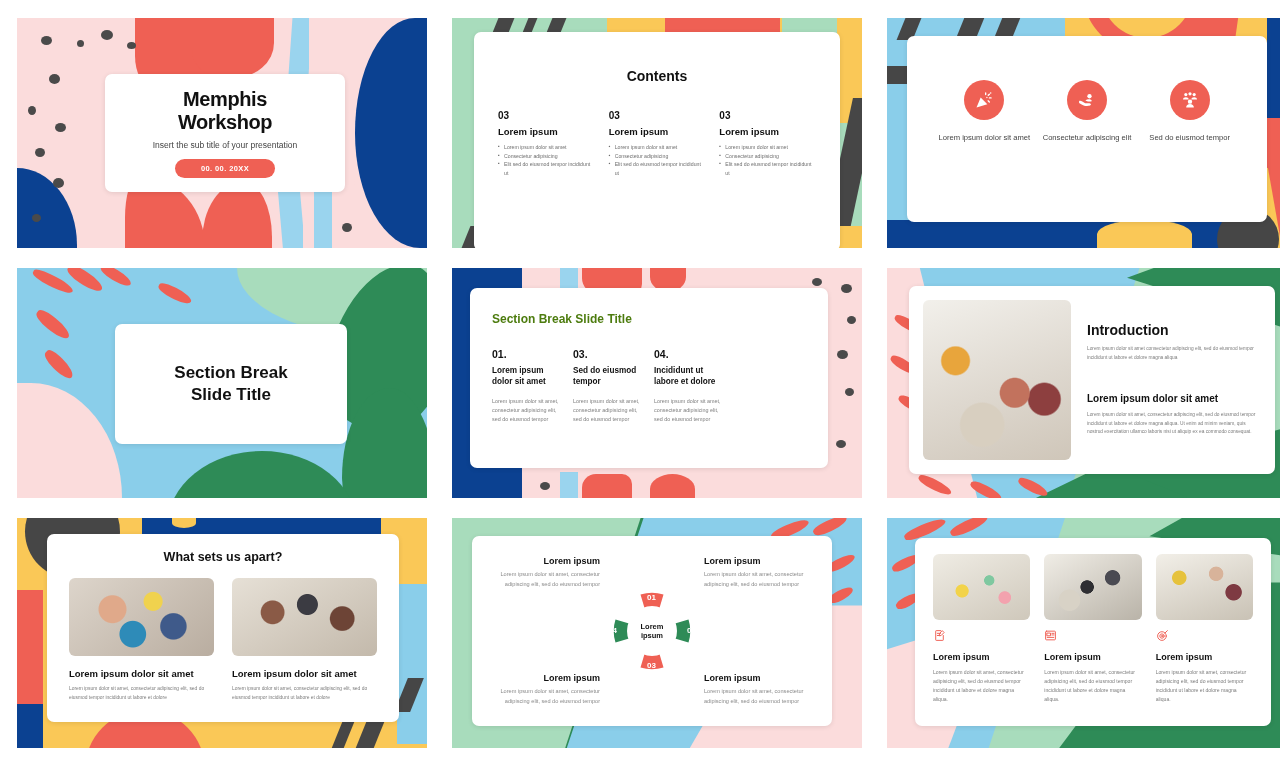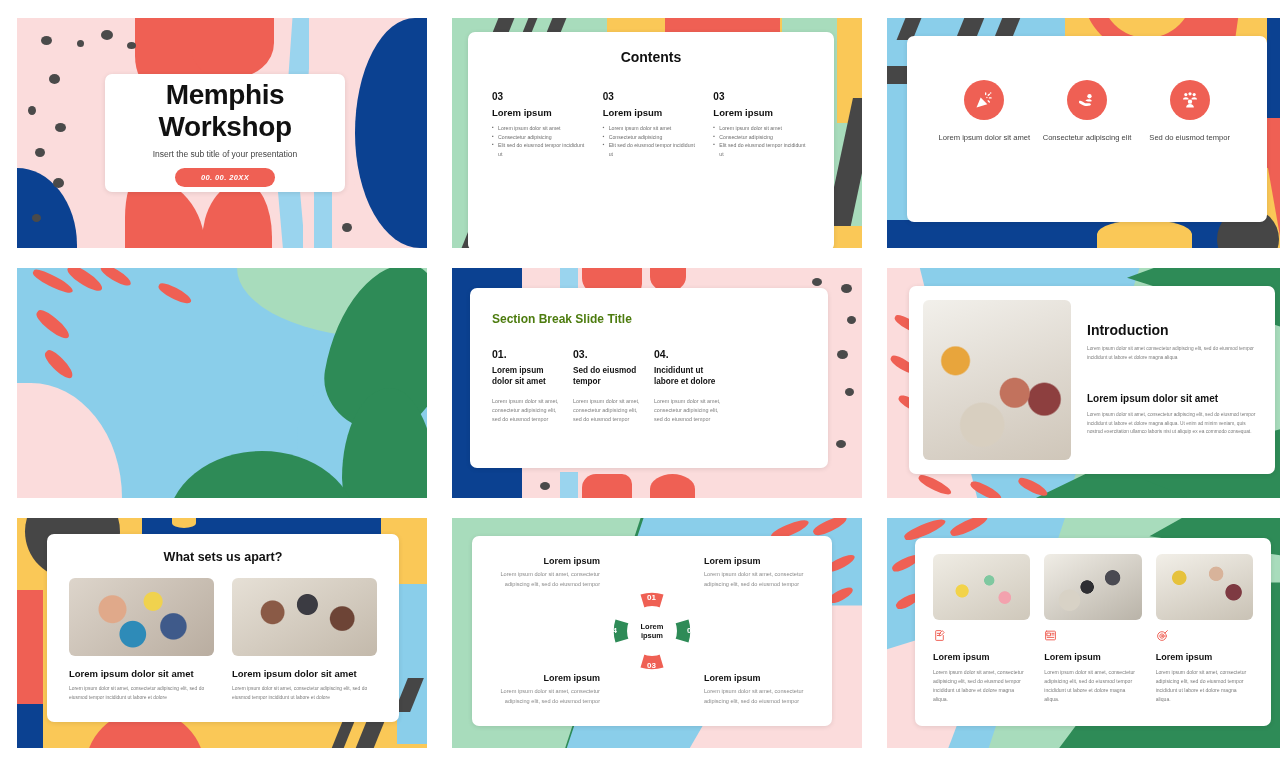--- a/index.html
+++ b/index.html
@@ -50,40 +50,40 @@
   .s1 .blue2 { position:absolute; left:262px; bottom:-5px; width:22px; height:100px; background:#9AD4EE;
     transform: rotate(-5deg); border-radius:10px 10px 0 0;}
   .s1 .blue3 { position:absolute; left:297px; bottom:-8px; width:18px; height:70px; background:#9AD4EE; }
   .s1 .pink2 { position:absolute; left:292px; top:-5px; width:40px; height:115px; background:#FBDCDC; border-radius:0 0 25px 30px;}
   .s1 .pink3 { position:absolute; left:286px; bottom:-8px; width:52px; height:95px; background:#FBDCDC; border-radius:30px 25px 0 0;}
   .dot { position:absolute; background:#4A4A4A; border-radius:50%; }
   .s1 .card {
     left: 88px; top: 56px; width: 240px; height: 118px;
     display:flex; flex-direction:column; align-items:center; justify-content:center;
   }
-  .s1 .title { font-size:28px; font-weight:800; letter-spacing:-0.4px; line-height:1.12; text-align:center; color:#111; }
+  .s1 .title { font-size:20px; font-weight:800; letter-spacing:-0.4px; line-height:1.12; text-align:center; color:#111; }
   .s1 .sub { font-size:8.5px; color:#444; margin-top:7px; }
   .s1 .datebtn {
     margin-top:9px; background:#EF6054; color:#fff; font-size:7.5px; font-weight:700;
-    padding:5px 26px; border-radius:20px; letter-spacing:0.4px;font-style:italic;
+    padding:5px 26px; border-radius:20px; letter-spacing:0.4px;
   }
 
   
   .s2 .mint { position:absolute; inset:0; background:#A8DCBC; }
   .s2 .ylw-t { position:absolute; left:155px; top:0; width:175px; height:20px; background:#FAC857; }
   .s2 .cor-t { position:absolute; left:213px; top:0; width:115px; height:20px; background:#EF6054; }
   .s2 .ylw-r { position:absolute; right:0; top:0; width:25px; height:105px; background:#FAC857; }
   .s2 .dk-r  { position:absolute; right:0; top:80px; width:25px; height:150px; background:#464646;
                 transform: skewX(-12deg); }
   .s2 .ylw-b { position:absolute; right:0; bottom:0; width:110px; height:22px; background:#FAC857; }
   .s2 .cor-b { position:absolute; left:160px; bottom:0; width:110px; height:22px; background:#EF6054; }
   .s2 .cor-circ { position:absolute; left:255px; bottom:0; width:42px; height:22px; background:#EF6054;
                   border-radius: 42px 42px 0 0; }
   .stripe { position:absolute; background:#464646; transform: skewX(-22deg); }
-  .s2 .card { left:16px; top:14px; width:366px; height:219px; padding:9px 24px 0 24px; }
+  .s2 .card { left:22px; top:14px; width:366px; height:219px; padding:28px 24px 0 24px; }
   .s2 .ctitle { text-align:center; font-size:14px; font-weight:800; color:#111; margin-top:8px; }
   .cols3 { display:grid; grid-template-columns: repeat(3,1fr); gap:14px; margin-top:26px; }
   .num { font-size:10px; font-weight:800; color:#111; }
   .colhd { font-size:9.5px; font-weight:800; color:#111; margin-top:5px; }
   .bul { list-style:none; margin-top:6px; }
   .bul li { font-size:5.2px; color:#6f6f6f; line-height:1.65; position:relative; padding-left:6px; }
   .bul li:before { content:"▪"; position:absolute; left:0; top:-1px; font-size:5px; color:#6f6f6f; }
 
   
   .s3 .blue { position:absolute; inset:0; background:#8ACEEA; }
@@ -411,20 +411,25 @@
       <div class="leaf1"></div>
         <div class="leaf2"></div>
         <div class="leaf3"></div>
       <div class="brush" style="left:14px;top:8px;width:44px;height:11px;transform:rotate(26deg);"></div>
       <div class="brush" style="left:48px;top:4px;width:40px;height:13px;transform:rotate(32deg);"></div>
       <div class="brush" style="left:82px;top:2px;width:34px;height:11px;transform:rotate(30deg);"></div>
       <div class="brush" style="left:140px;top:20px;width:36px;height:11px;transform:rotate(26deg);"></div>
       <div class="brush" style="left:16px;top:50px;width:40px;height:13px;transform:rotate(38deg);"></div>
       <div class="brush" style="left:24px;top:90px;width:36px;height:13px;transform:rotate(44deg);"></div>
     </div>
+    <div class="card">
+      <div class="title">
+        <span>Section Break</span><br><span>Slide Title</span>
+      </div>
+    </div>
   </div>
 
   <div class="slide s5">
     <div class="bg">
       <div class="navybase"></div>
       <div class="pinkband"></div>
       <div class="sky1"></div>
         <div class="sky2"></div>
       <div class="c1"></div>
         <div class="c2"></div>

